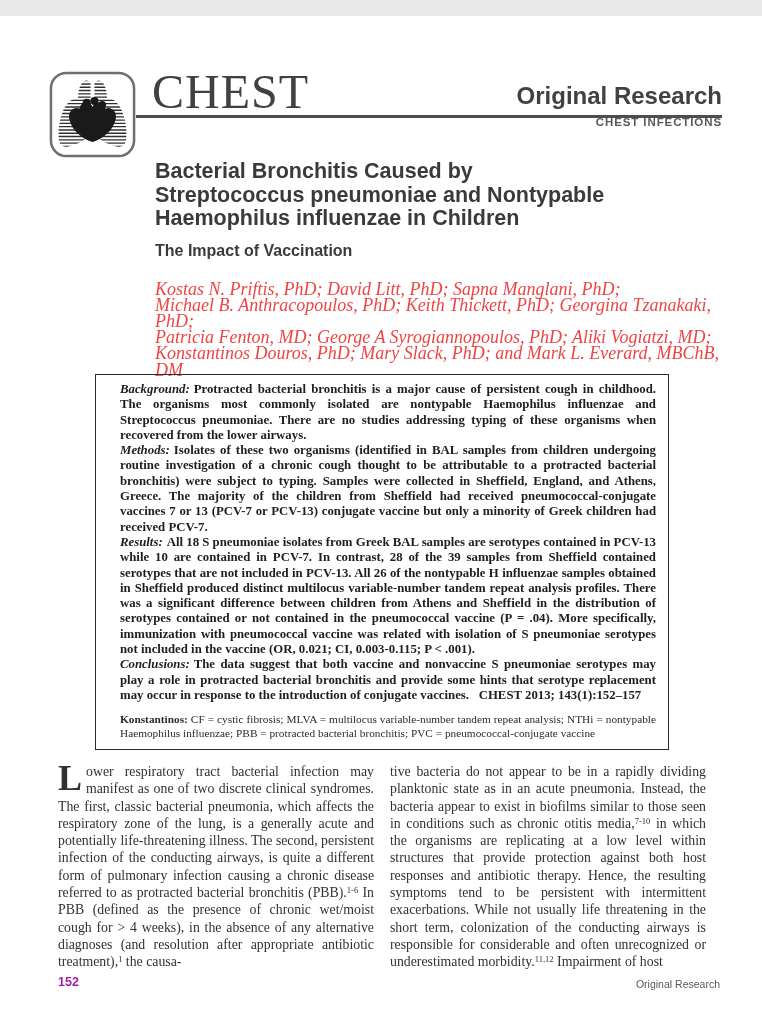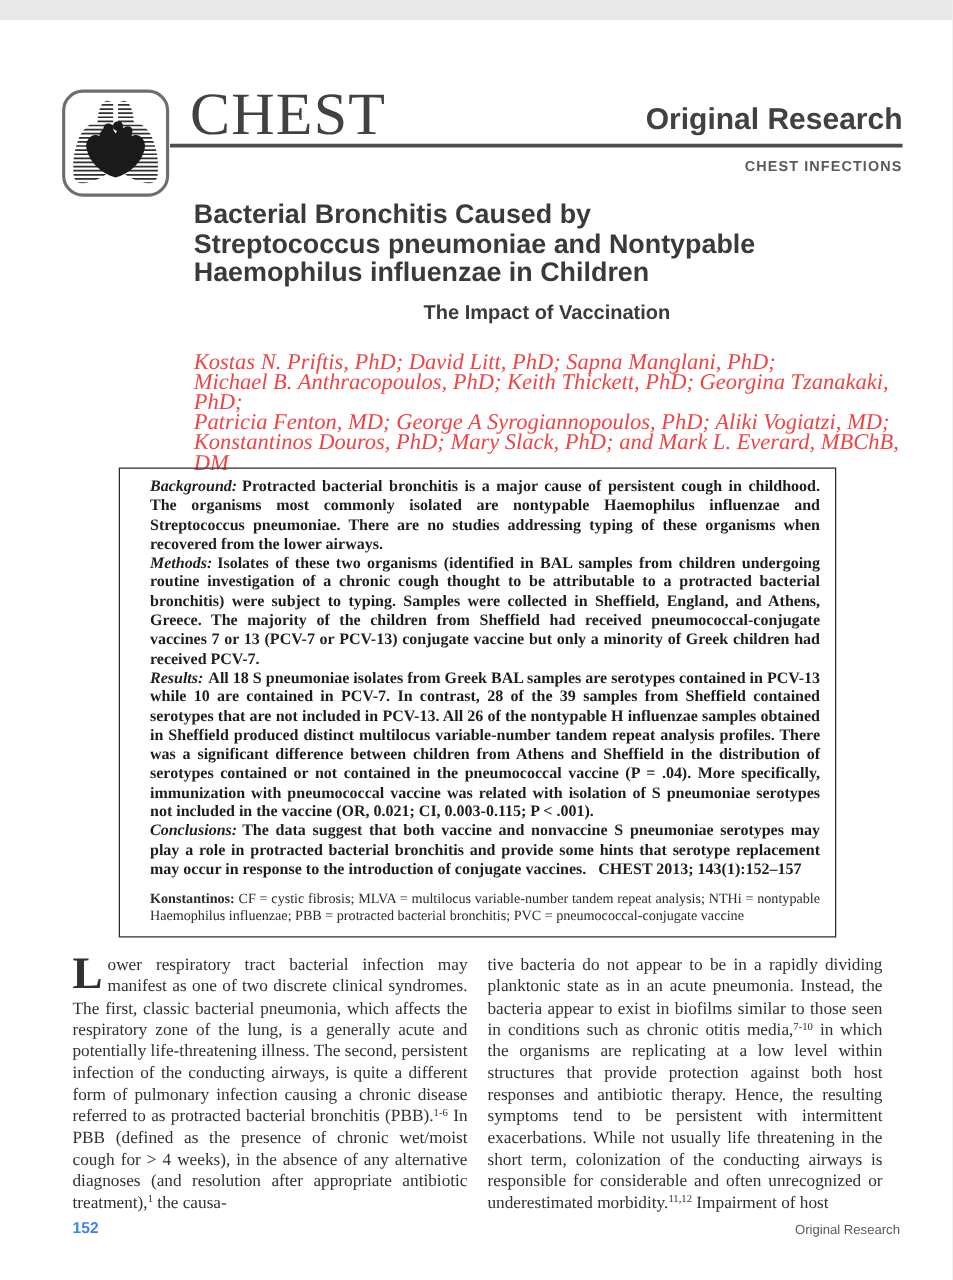--- a/index.html
+++ b/index.html
@@ -9,48 +9,48 @@
   .bd{font-weight:bold;}
   .sup{font-size:62%;vertical-align:0.5em;line-height:0;}
 
   
   .logo{position:absolute;left:49px;top:55px;width:87px;height:87px;}
   .wordmark{position:absolute;left:152px;top:48px;font-family:"Liberation Serif",serif;
             font-size:48px;letter-spacing:1px;color:#414042;}
   .hdr-rule{position:absolute;left:136px;top:99px;width:586px;height:3px;background:#4d4d4f;}
   .hdr-section{position:absolute;right:40px;top:66px;font-family:"Liberation Sans",sans-serif;
                font-size:24px;font-weight:600;color:#414042;}
-  .hdr-subsection{position:absolute;right:40px;top:112px;font-family:"Liberation Sans",sans-serif;
+  .hdr-subsection{position:absolute;right:40px;top:100px;font-family:"Liberation Sans",sans-serif;
                   font-size:11.5px;letter-spacing:0.9px;color:#58595b;font-weight:600;}
 
   
   .titleblock{position:absolute;left:155px;top:144px;width:565px;
               font-family:"Liberation Sans",sans-serif;color:#3a3a3b;}
   .title{font-size:21.5px;line-height:23.5px;font-weight:bold;margin:0;}
-  .subtitle{margin-top:11px;font-size:16px;font-weight:bold;color:#3a3a3b;text-align:center;}
+  .subtitle{margin-top:11px;font-size:16px;font-weight:bold;color:#3a3a3b;}
   .authors{margin-top:21px;font-family:"Liberation Serif",serif;font-style:italic;
            font-size:18px;line-height:16.2px;color:#ef4444;}
 
   
   .abstract-box{position:absolute;left:95px;top:358px;width:574px;box-sizing:border-box;
                 border:1.5px solid #2b2b2b;padding:7px 12px 8px 24px;
                 font-size:12.8px;line-height:15.3px;font-weight:bold;color:#1f1d1e;
                 text-align:justify;}
   .abs-p{margin:0;}
   .abs-label{font-style:italic;font-weight:bold;margin-right:4px;}
   .abbrev{margin-top:9px;font-weight:normal;font-size:11.3px;line-height:14.2px;color:#2c2a2b;}
 
   
   .body-cols{position:absolute;left:58px;top:747px;width:648px;display:flex;gap:16px;}
   .col{width:316px;font-size:13.8px;line-height:17.3px;text-align:justify;color:#33302f;}
   .dropcap{float:left;font-size:36px;line-height:29px;padding:1px 4px 0 0;font-weight:bold;color:#33302f;}
 
   
   .page-number{position:absolute;left:58px;top:959px;font-family:"Liberation Sans",sans-serif;
-               font-size:12.5px;font-weight:bold;color:#3b82f6;}
+               font-size:12.5px;font-weight:bold;color:#a21caf;}
   .running-title{position:absolute;right:42px;top:962px;font-family:"Liberation Sans",sans-serif;
                  font-size:10.5px;color:#58595b;}
   .download-bar{position:absolute;left:8px;top:1001px;font-family:"Liberation Serif",serif;
                 font-size:13px;font-weight:bold;color:#141414;}
 </style>
 </head>
 <body>
 
 <div class="page">
 

